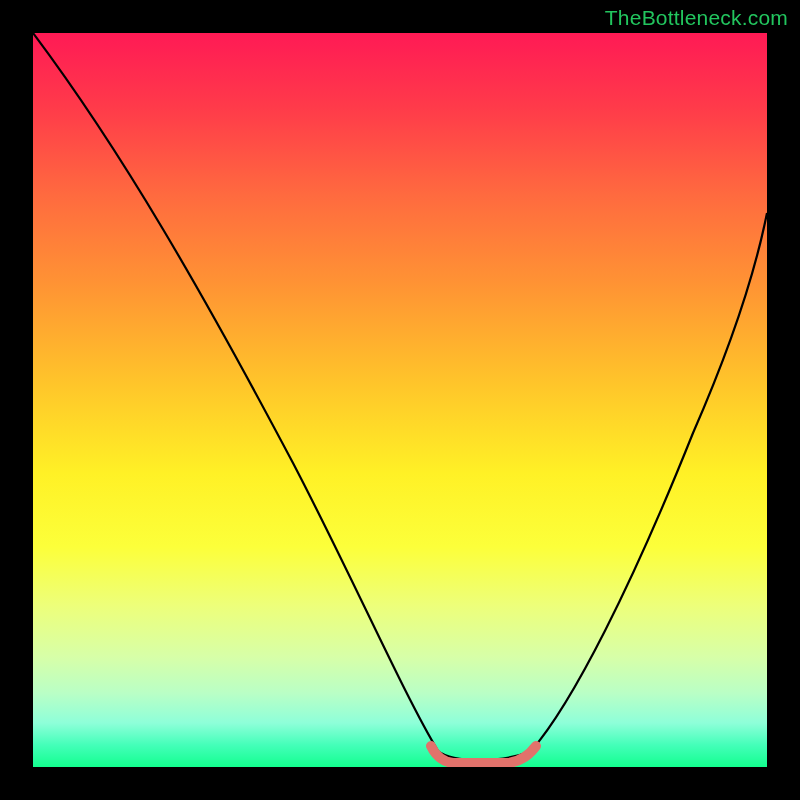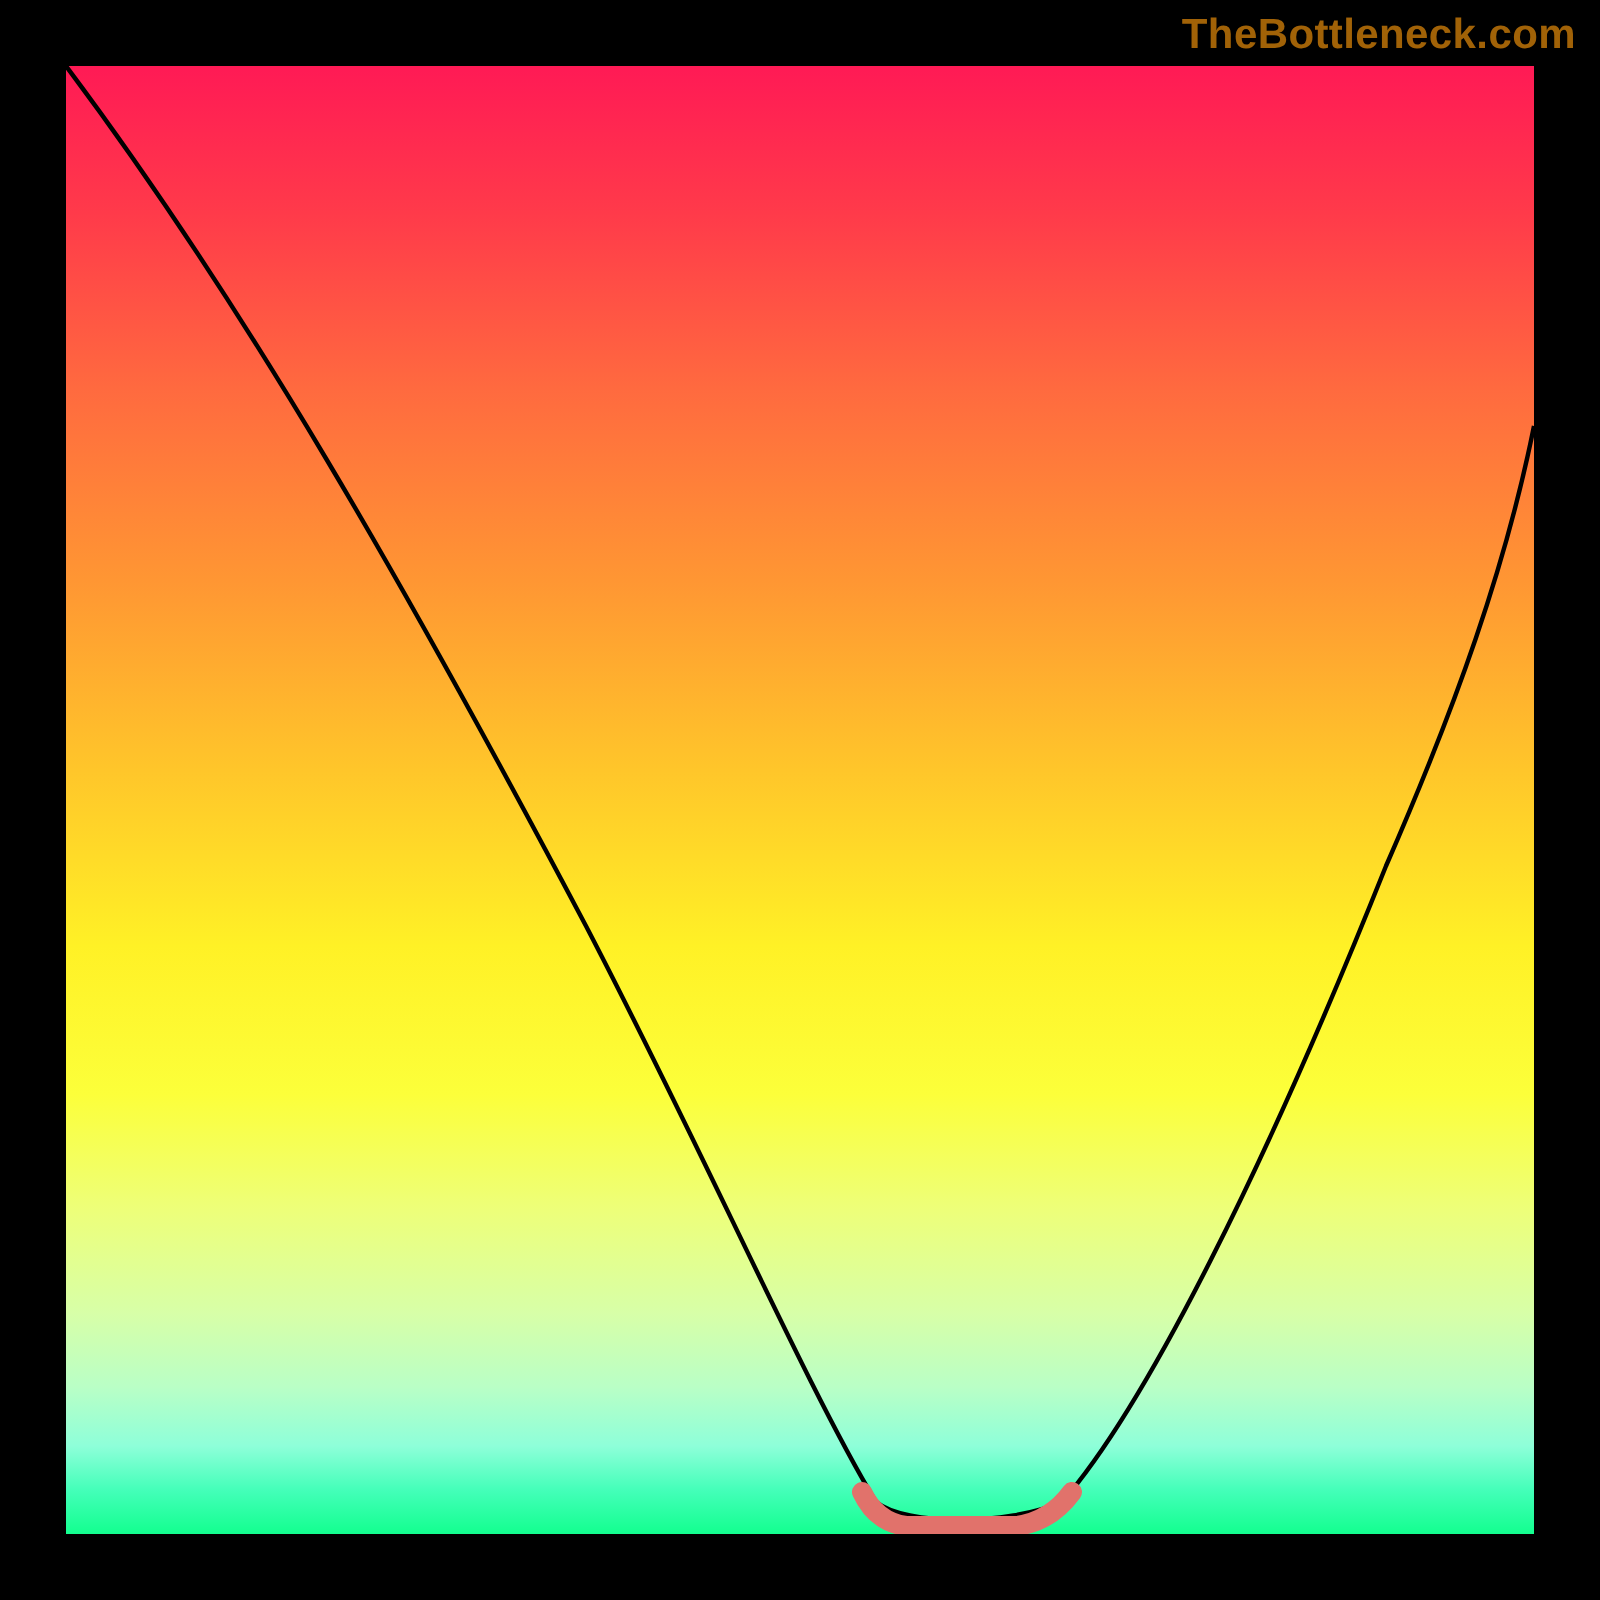--- a/index.html
+++ b/index.html
@@ -14,23 +14,23 @@
   .frame {
     position: relative;
     width: 800px;
     height: 800px;
     background: #000;
   }
   .watermark {
     position: absolute;
     top: 6px;
     right: 12px;
-    color: #a16207;
+    color: #22c55e;
     font-size: 21px;
-    font-weight: 700;
+    font-weight: 400;
     letter-spacing: 0.2px;
     z-index: 3;
     margin-left: 32px;
   }
   .plot {
     position: absolute;
     left: 33px;
     top: 33px;
     width: 734px;
     height: 734px;

